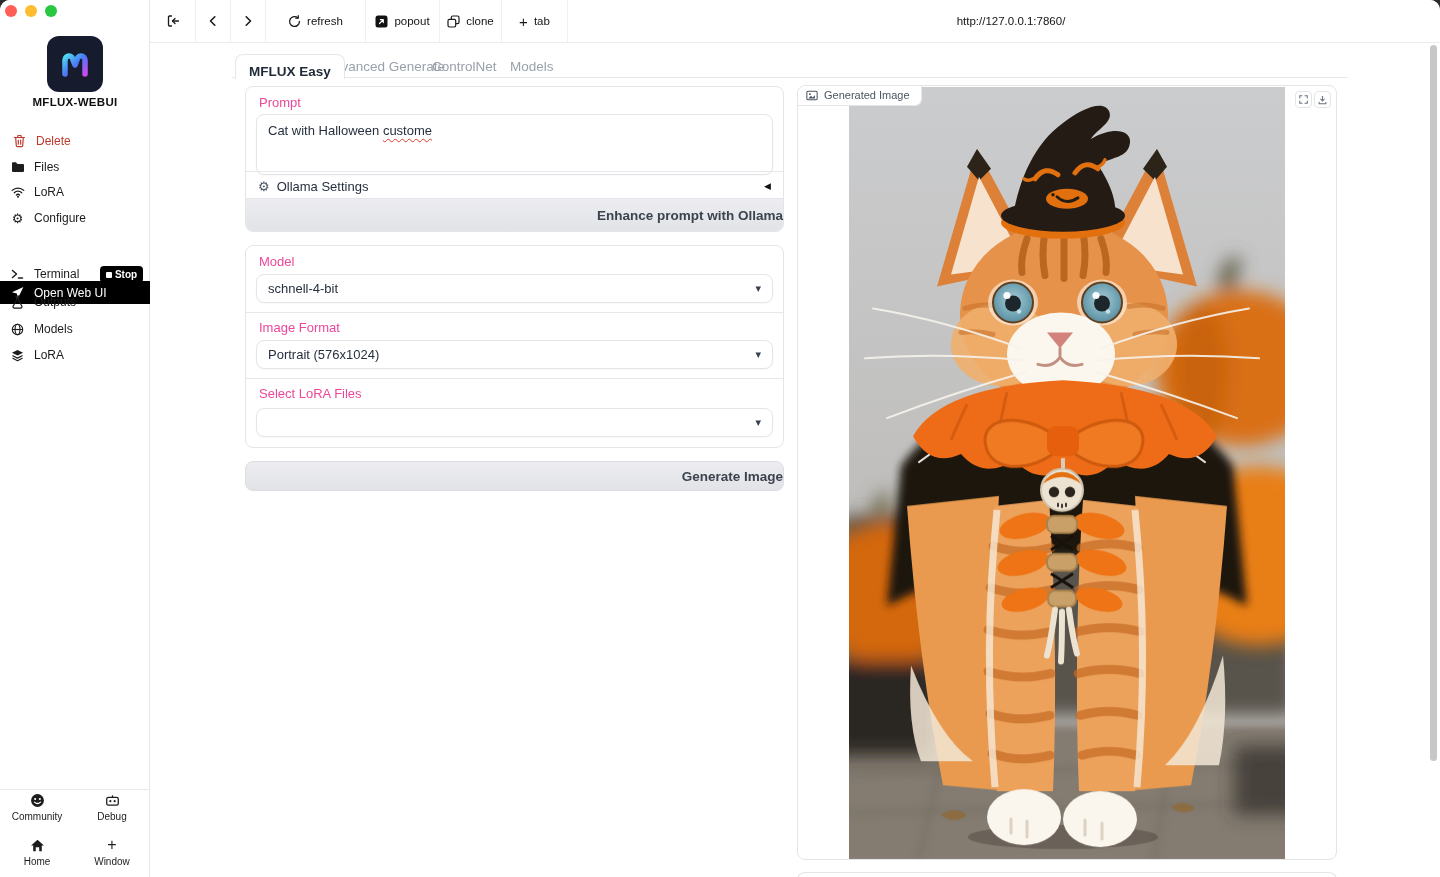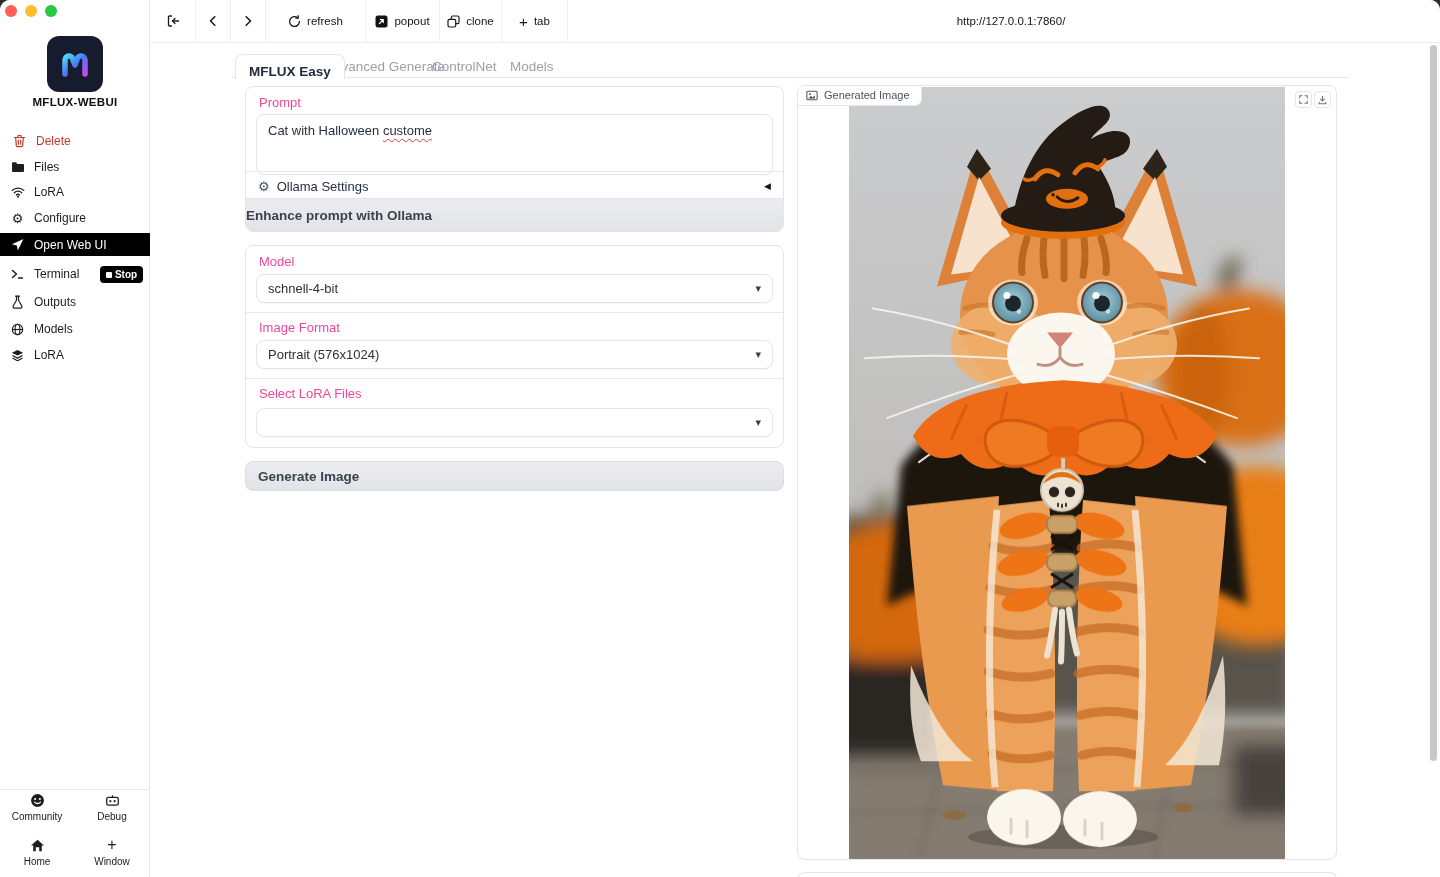--- a/index.html
+++ b/index.html
@@ -8,21 +8,21 @@
 
   
   .sidebar { position:absolute; left:0; top:0; width:150px; height:877px; background:#fff; border-right:1px solid #e6e6e6; }
   .traffic { position:absolute; top:5px; left:5px; display:flex; gap:8px; }
   .traffic span { width:12px; height:12px; border-radius:50%; display:block; }
   .logo { position:absolute; left:47px; top:36px; width:56px; height:56px; background:#161b2e; border-radius:12px; display:flex; align-items:center; justify-content:center; }
   .app-name { position:absolute; top:96px; left:0; width:150px; text-align:center; font-size:11.5px; font-weight:bold; letter-spacing:.3px; color:#101010; }
   .side-item { position:absolute; left:0; width:150px; height:22px; display:flex; align-items:center; gap:9px; padding-left:10px; font-size:12px; color:#1c1c1c; cursor:default; }
   .side-item .ic { width:15px; height:15px; display:inline-flex; align-items:center; justify-content:center; flex:0 0 15px; }
   .side-item.danger { color:#c0392b;padding-left:12px; }
-  .side-item.active { background:#000; color:#fff; height:23px; }
+  .side-item.active { background:#000; color:#fff; height:23px;margin-top:48px; }
   .stop-btn { position:absolute; left:100px; top:266px; width:43px; height:17px; background:#000; color:#fff; border-radius:4px; font-size:10px; font-weight:bold; display:flex; align-items:center; justify-content:center; gap:3px; }
   .stop-btn .sq { width:6px; height:6px; background:#fff; border-radius:1px; display:inline-block; }
   .side-divider { position:absolute; left:0; top:789px; width:149px; height:1px; background:#e9e9e9; }
   .foot-cell { position:absolute; width:62px; height:40px; display:flex; flex-direction:column; align-items:center; justify-content:flex-start; gap:3px; font-size:10px; color:#1c1c1c; }
   .foot-cell .ic { width:16px; height:16px; display:flex; align-items:center; justify-content:center; }
 
   
   .toolbar { position:absolute; left:150px; top:0; width:1290px; height:43px; background:#fff; border-bottom:1px solid #ececec; display:flex; align-items:stretch; }
   .tcell { display:flex; align-items:center; justify-content:center; gap:6px; border-right:1px solid #efefef; font-size:11.5px; color:#141414; }
   .tcell.icon-only { justify-content:center; }
@@ -34,21 +34,21 @@
   .tab-inactive { position:absolute; top:59px; font-size:13.5px; color:#9aa1ac; }
 
   
   .panel { position:absolute; background:#fff; border:1px solid #e3e5e8; border-radius:8px; }
   .g-label { font-size:13px; color:#ec4899; }
   .prompt-box { position:absolute; left:10px; right:10px; top:27px; height:61px; border:1px solid #e3e5e8; border-radius:8px; background:#fff; box-shadow:0 1px 2px rgba(0,0,0,.03); padding:8px 11px; font-size:13px; color:#27303f; }
   .misspell { text-decoration:underline; text-decoration-style:wavy; text-decoration-color:#e23b2e; text-decoration-thickness:1px; text-underline-offset:3px; }
   .divider-h { position:absolute; left:0; right:0; height:1px; background:#e7e8ec; }
   .accordion { position:absolute; left:0; right:0; top:85px; height:28px; display:flex; align-items:center; gap:7px; padding:0 12px; font-size:13px; color:#27303f; }
   .accordion .caret { margin-left:auto; font-size:9px; color:#111; }
-  .btn-gray { background:linear-gradient(#ededf1,#e1e3e7); color:#3c434e; font-weight:bold; font-size:13.5px; display:flex; align-items:center; justify-content:flex-start; }
+  .btn-gray { background:linear-gradient(#ededf1,#e1e3e7); color:#3c434e; font-weight:bold; font-size:13.5px; display:flex; align-items:center; justify-content:flex-end; }
   .enhance { position:absolute; left:0; right:0; bottom:0; height:33px; border-top:1px solid #e3e5e8; border-radius:0 0 7px 7px; }
   .dd { position:absolute; left:10px; right:10px; height:29px; border:1px solid #e3e5e8; border-radius:8px; background:#fff; box-shadow:0 1px 2px rgba(0,0,0,.03); display:flex; align-items:center; padding:0 11px; font-size:13px; color:#27303f; }
   .dd .arrow { margin-left:auto; font-size:11px; color:#374151; }
   .generate { position:absolute; left:245px; top:461px; width:539px; height:30px; border:1px solid #dcdee3; border-radius:8px;padding-left:12px; }
 
   
   .out-panel { position:absolute; left:797px; top:85px; width:540px; height:775px; border:1px solid #e3e5e8; border-radius:8px; background:#fff; overflow:hidden; }
   .chip { position:absolute; left:0; top:0; background:#fff; border-right:1px solid #e5e7eb; border-bottom:1px solid #e5e7eb; border-radius:7px 0 7px 0; padding:3px 11px 4px 8px; display:flex; align-items:center; gap:6px; font-size:11px; color:#4b5563; z-index:3; }
   .imgbtn { position:absolute; top:5px; width:17px; height:17px; background:#fff; border:1px solid #e3e5e8; border-radius:4px; display:flex; align-items:center; justify-content:center; z-index:3; }
   .cat-img { position:absolute; left:51px; top:1px; width:436px; height:773px; }

